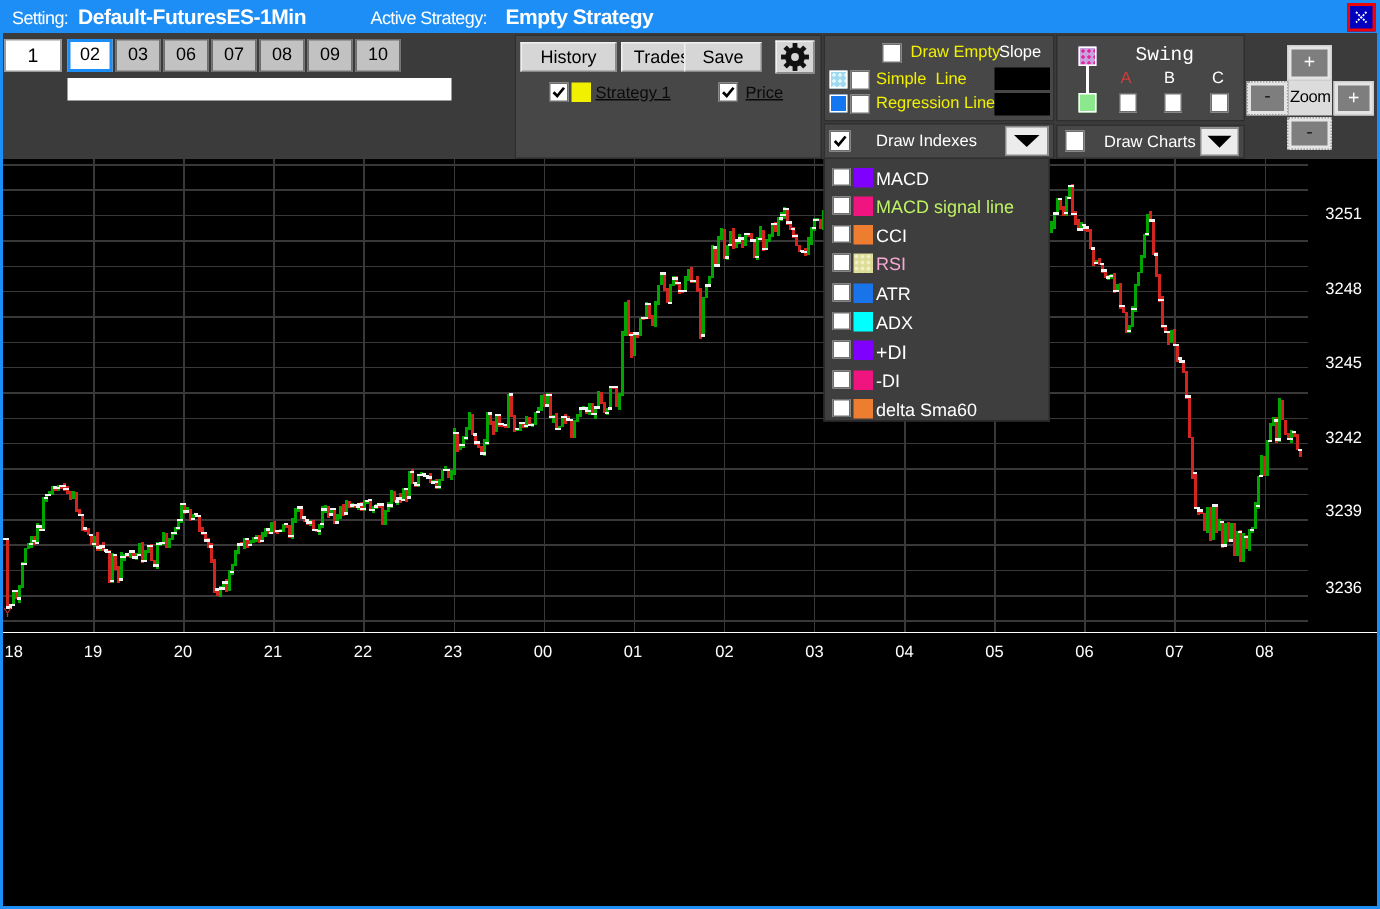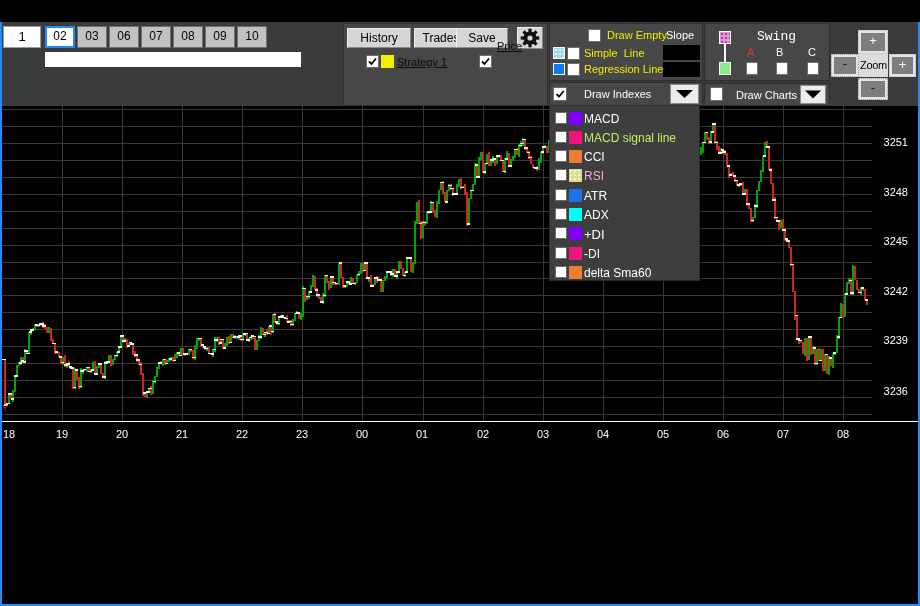--- a/index.html
+++ b/index.html
@@ -17,20 +17,31 @@
 .ylw{color:#f0f000;}
 .blk{color:#0a0a0a;text-decoration:underline;}
 .swatch{border:1px solid #fff;}
 .ddbtn{background:#ececec;border:1px solid #8a8a8a;}
 svg{display:block;}
 </style>
 </head>
 <body>
 <div id="win">
 
+  <div class="abs" id="titlebar">
+    <span class="abs" style="left:8px;top:5px;font-size:12px;letter-spacing:-0.4px;">Setting:</span>
+    <span class="abs" style="left:52px;top:3px;font-size:14px;font-weight:bold;letter-spacing:-0.3px;">Default-FuturesES-1Min</span>
+    <span class="abs" style="left:247px;top:5px;font-size:12px;letter-spacing:-0.4px;">Active Strategy:</span>
+    <span class="abs" style="left:337px;top:3px;font-size:14px;font-weight:bold;letter-spacing:-0.3px;">Empty Strategy</span>
+    <div class="abs" style="left:898px;top:2px;width:19px;height:19px;border:2px solid #ee0404;background:#0000bE;">
+      <svg width="15" height="15" viewBox="0 0 15 15">
+          <path d="M4 4 L11 11 M11 4 L4 11" stroke="#fff" stroke-width="1.2" stroke-dasharray="1.4 0.8"></path>
+        </svg>
+    </div>
+  </div>
 
   <div class="abs" id="toolbar"></div>
   <div class="abs bluedge" style="left:0;top:22px;width:2px;height:584px;"></div>
   <div class="abs bluedge" style="left:918px;top:22px;width:2px;height:584px;"></div>
   <div class="abs bluedge" style="left:0;top:604px;width:920px;height:2px;"></div>
 
   <div class="abs numbtn" style="left:3px;top:26px;width:38px;height:22px;background:#fff;border-color:#9a9a9a;line-height:20px;font-size:13px;">1</div>
   <div class="abs numbtn" style="left:45px;top:26px;width:30px;height:22px;background:#fff;border:2px solid #1d8ef5;line-height:17px;">02</div>
   <div class="abs numbtn" style="left:77px;top:26px;width:30px;height:22px;">03</div>
   <div class="abs numbtn" style="left:109px;top:26px;width:30px;height:22px;">06</div>
@@ -64,21 +75,21 @@
         <path d="M2 5.5 L4.5 8 L9 2.5" stroke="#000" stroke-width="1.8" fill="none"></path>
       </svg>
   </div>
   <div class="abs" style="left:381px;top:55px;width:13px;height:13px;background:#f0f000;"></div>
   <div class="abs lbl blk" style="left:397px;top:56px;color:#0a0a0a;">Strategy 1</div>
   <div class="abs cb" style="left:479px;top:55px;width:13px;height:13px;">
     <svg width="11" height="11" viewBox="0 0 11 11">
         <path d="M2 5.5 L4.5 8 L9 2.5" stroke="#000" stroke-width="1.8" fill="none"></path>
       </svg>
   </div>
-  <div class="abs lbl blk" style="left:497px;top:40px;color:#0a0a0a;">Price</div>
+  <div class="abs lbl blk" style="left:497px;top:56px;color:#0a0a0a;">Price</div>
 
   <div class="abs panel" style="left:549px;top:23px;width:154px;height:58px;"></div>
   <div class="abs cb" style="left:588px;top:29px;width:13px;height:13px;"></div>
   <div class="abs lbl ylw" style="left:607px;top:29px;">Draw Empty</div>
   <div class="abs lbl" style="left:666px;top:29px;">Slope</div>
   <div class="abs swatch" style="left:553px;top:47px;width:12px;height:12px;background-color:#a0d8ee;background-image:radial-gradient(circle at 2px 2px,#e0f6ff 1px,rgba(0,0,0,0) 1.3px);background-size:4px 4px;"></div>
   <div class="abs cb" style="left:567px;top:47px;width:13px;height:13px;"></div>
   <div class="abs lbl ylw" style="left:584px;top:47px;">Simple&nbsp; Line</div>
   <div class="abs" style="left:663px;top:45px;width:37px;height:15px;background:#000;"></div>
   <div class="abs swatch" style="left:553px;top:63px;width:12px;height:12px;background:#1277f0;"></div>

